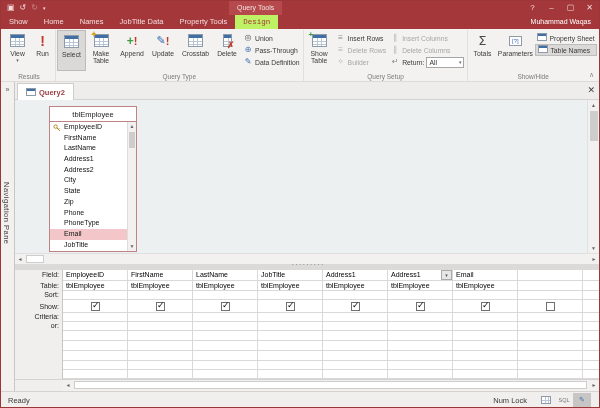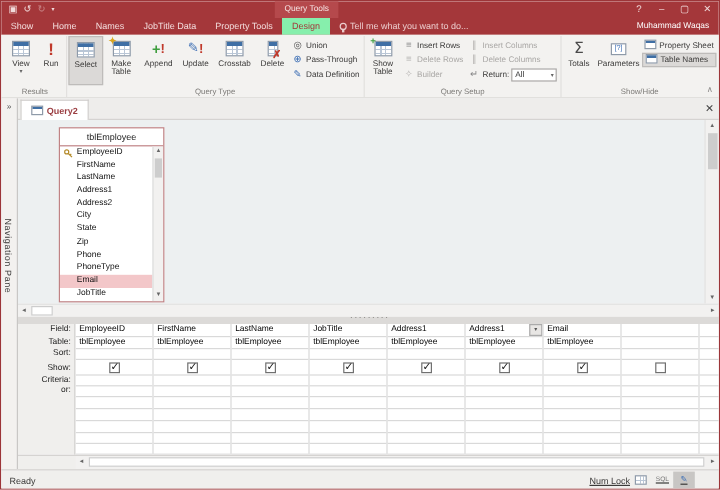--- a/index.html
+++ b/index.html
@@ -14,21 +14,21 @@
   .qat .dim { opacity:.45; }
   .ctx-tab { position:absolute; left:228px; top:0; height:14px; line-height:14px; padding:0 8px;
              background:#b5494c; color:#f6e3e3; font-size:7px; }
   .win-title { position:absolute; left:290px; top:0; height:14px; line-height:14px; color:#fff; font-size:7.5px; white-space:nowrap; }
   .win-controls { position:absolute; right:0; top:0; height:14px; display:flex; }
   .win-controls span { width:19px; text-align:center; line-height:14px; font-size:8px; color:#f0dada; }
 
   
   .tabrow { position:absolute; left:0; top:14px; width:100%; height:14px; background:#a4373a; display:flex; align-items:stretch; font-size:7.5px; }
   .rtab { color:#f3dcdc; padding:0 8px; line-height:14px; }
-  .rtab.active { background:#86efac; color:#a4373a; }
+  .rtab.active { background:#bef264; color:#a4373a;font-family:Liberation Mono, monospace; }
   .tellme { display:flex; align-items:center; gap:3px; color:#eccccd; padding-left:8px; line-height:14px; }
   .bulb { width:6px; height:6px; border:1px solid #eccccd; border-radius:50%; display:inline-block; position:relative; }
   .bulb::after { content:""; position:absolute; left:1.5px; bottom:-2.5px; width:1.5px; height:2px; background:#eccccd; }
   .username { margin-left:auto; color:#fff; padding-right:8px; line-height:14px; font-size:7px; }
 
   
   .ribbon { position:absolute; left:0; top:28px; width:100%; height:53px; background:#f3f2f0;
             border-bottom:1px solid #dddbd9; display:flex; padding:1px 1px 0 2px; }
   .rgroup { display:flex; flex-direction:column; border-right:1px solid #e2e0de; padding:0 1px; }
   .rgc { display:flex; flex:1; align-items:flex-start; }
@@ -121,21 +121,21 @@
   .hscroll-bot { position:absolute; left:14px; top:378px; width:584px; height:12px; background:#f0efed; border-top:1px solid #d5d3d1; font-size:5px; color:#666; }
   .hscroll-bot .track { position:absolute; left:48px; top:0; right:0; height:11px; background:#f2f1f0; }
   .hscroll-bot .sa { position:absolute; top:0; width:10px; height:11px; line-height:11px; text-align:center; }
   .hscroll-bot .sa.right { right:0; }
   .hscroll-bot .thumb { position:absolute; left:11px; top:1px; right:12px; height:8px; background:#fff; border:1px solid #cdcdcd; }
 
   
   .statusbar { position:absolute; left:0; top:390px; width:100%; height:17px; background:#f0efed; border-top:1px solid #d5d3d1;
                display:flex; align-items:center; font-size:7.5px; color:#3b3a39; }
   .sb-left { padding-left:7px; }
-  .sb-right { margin-left:auto; display:flex; align-items:center; padding-right:20px;text-decoration:underline; }
+  .sb-right { margin-left:auto; display:flex; align-items:center; gap:10px; padding-right:8px; }
   .sb-btns { display:flex; }
   .sb-btn { width:18px; height:14px; display:flex; align-items:center; justify-content:center; font-size:7px; color:#555; }
   .sb-btn.hl { background:#c8c6c4; }
   .sb-grid { width:10px; height:8px; border:1px solid #8e9aa8; background:#fff;
              background-image:linear-gradient(to right,rgba(0,0,0,0) 0 3px,#b9c6d6 3px 4px,rgba(0,0,0,0) 4px 6px,#b9c6d6 6px 7px,rgba(0,0,0,0) 7px),
                               linear-gradient(to bottom,rgba(0,0,0,0) 0 3px,#b9c6d6 3px 4px,rgba(0,0,0,0) 4px); }
 </style>
 </head>
 <body>
 
@@ -157,24 +157,20 @@
     </div>
   </div>
 
   <div class="tabrow">
     <span class="rtab">Show</span>
     <span class="rtab">Home</span>
     <span class="rtab">Names</span>
     <span class="rtab">JobTitle Data</span>
     <span class="rtab">Property Tools</span>
     <span class="rtab active">Design</span>
-    <span class="tellme">
-      <span class="bulb"></span>
-      <span>Tell me what you want to do...</span>
-    </span>
     <span class="username">Muhammad Waqas</span>
   </div>
 
   <div class="ribbon">
 
     <div class="rgroup">
       <div class="rgc">
         <div class="bigbtn" style="width:27px;">
           <span class="bicon">
               <span class="ti"></span>

